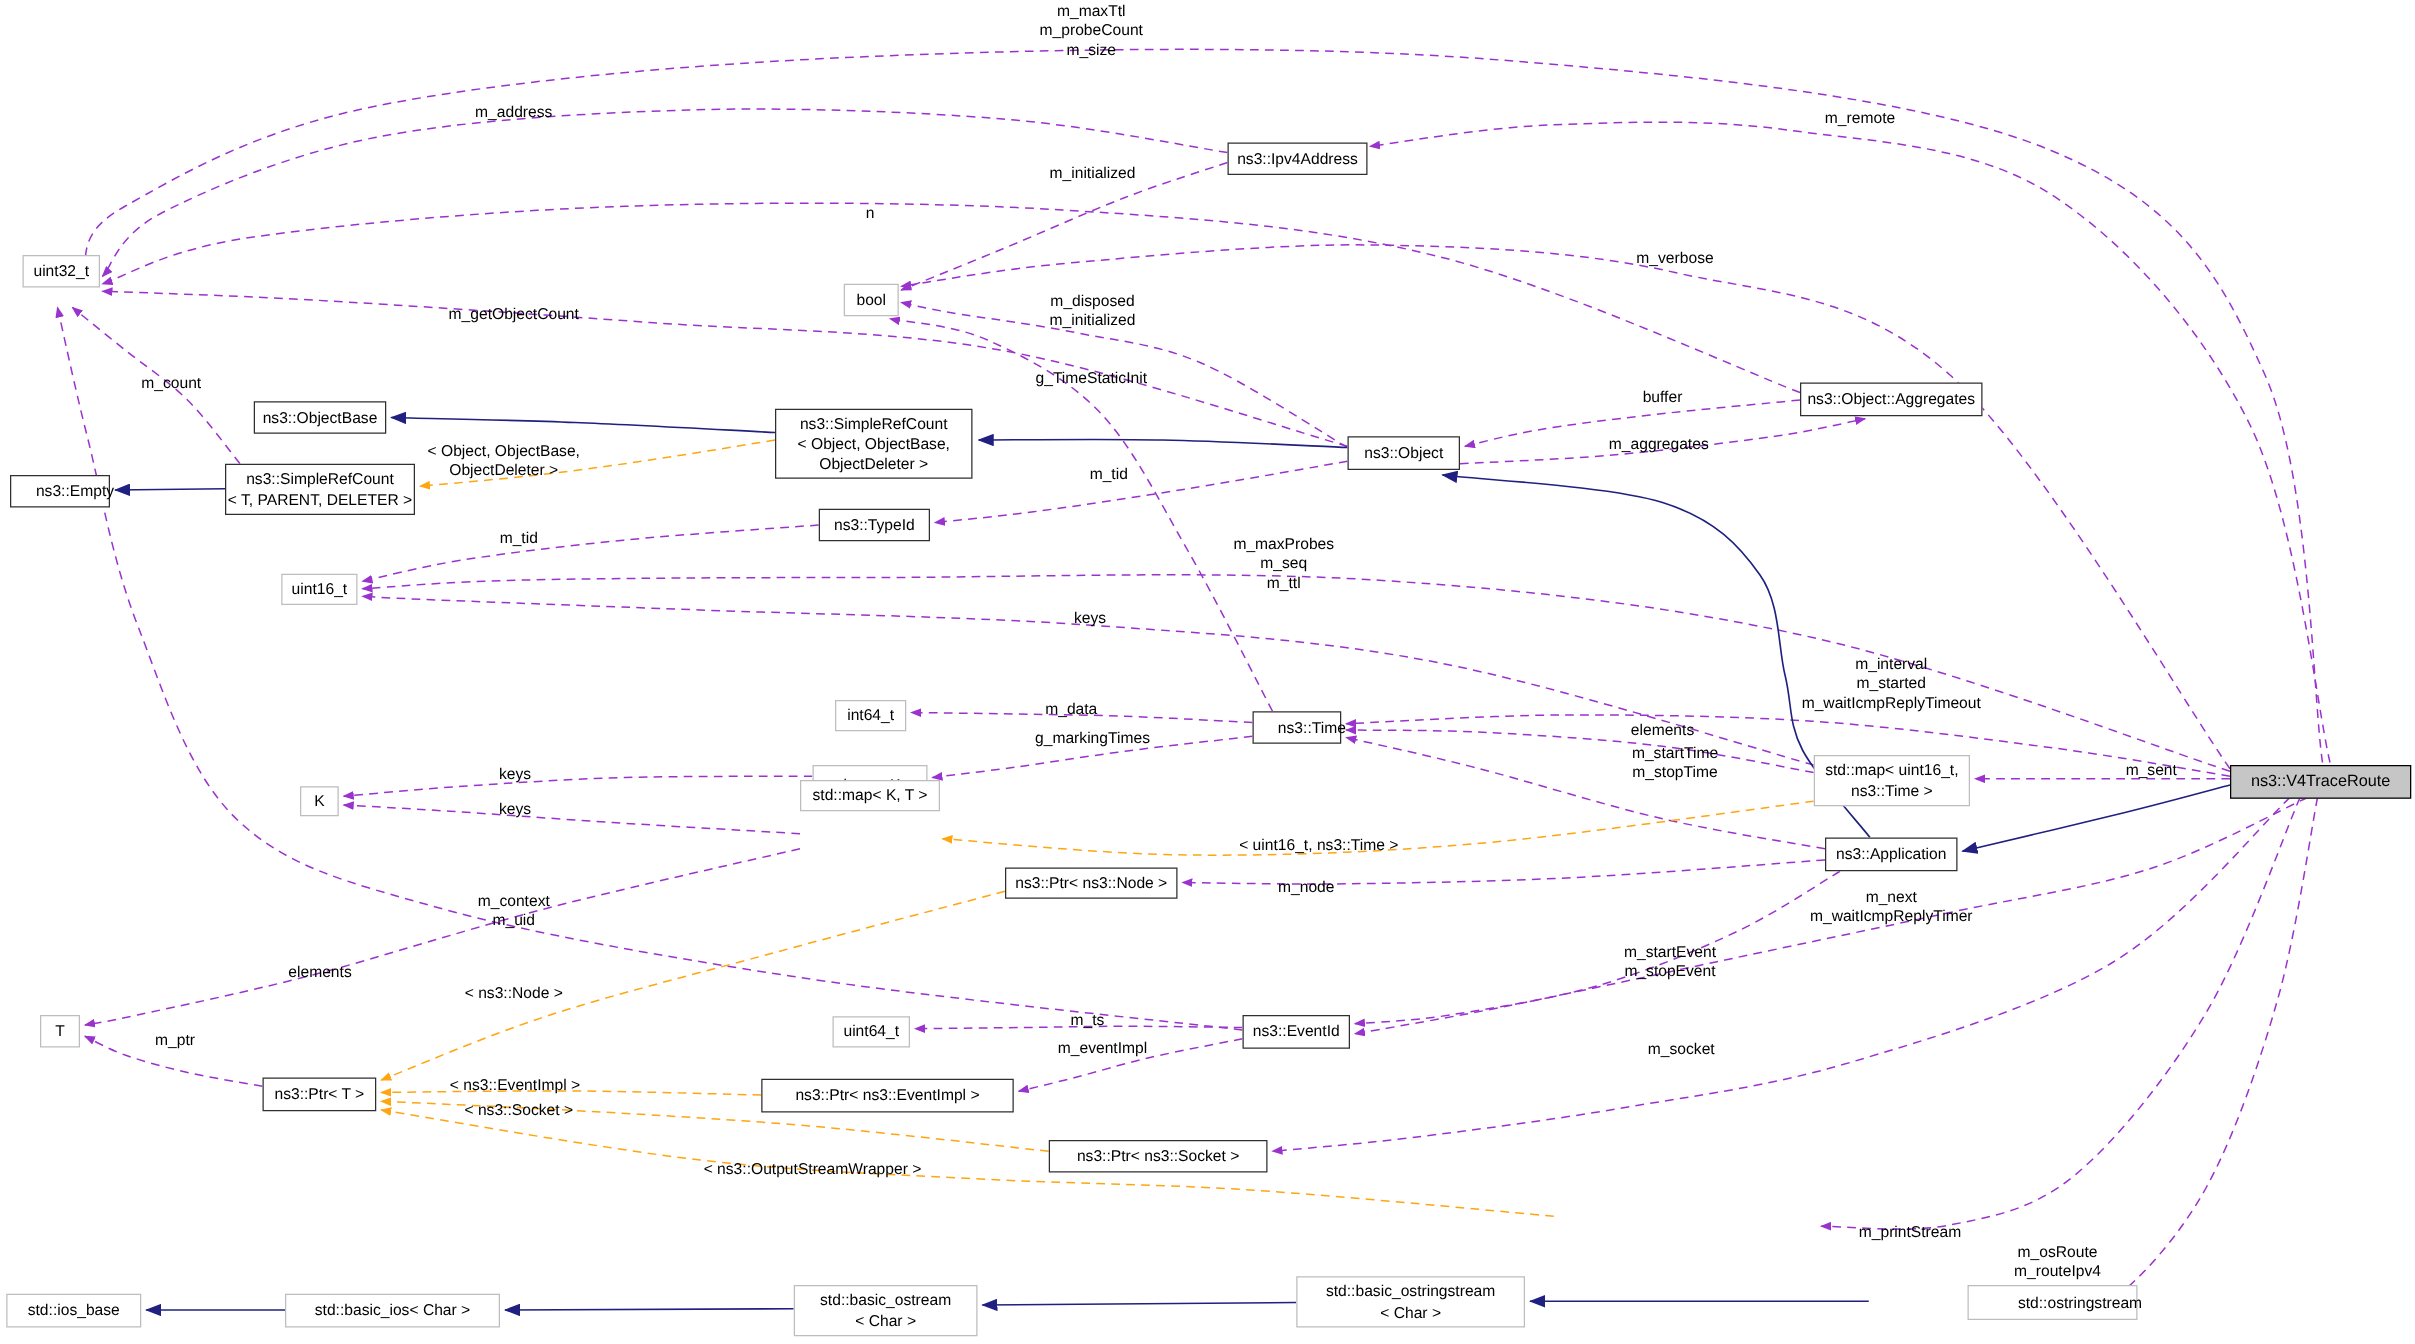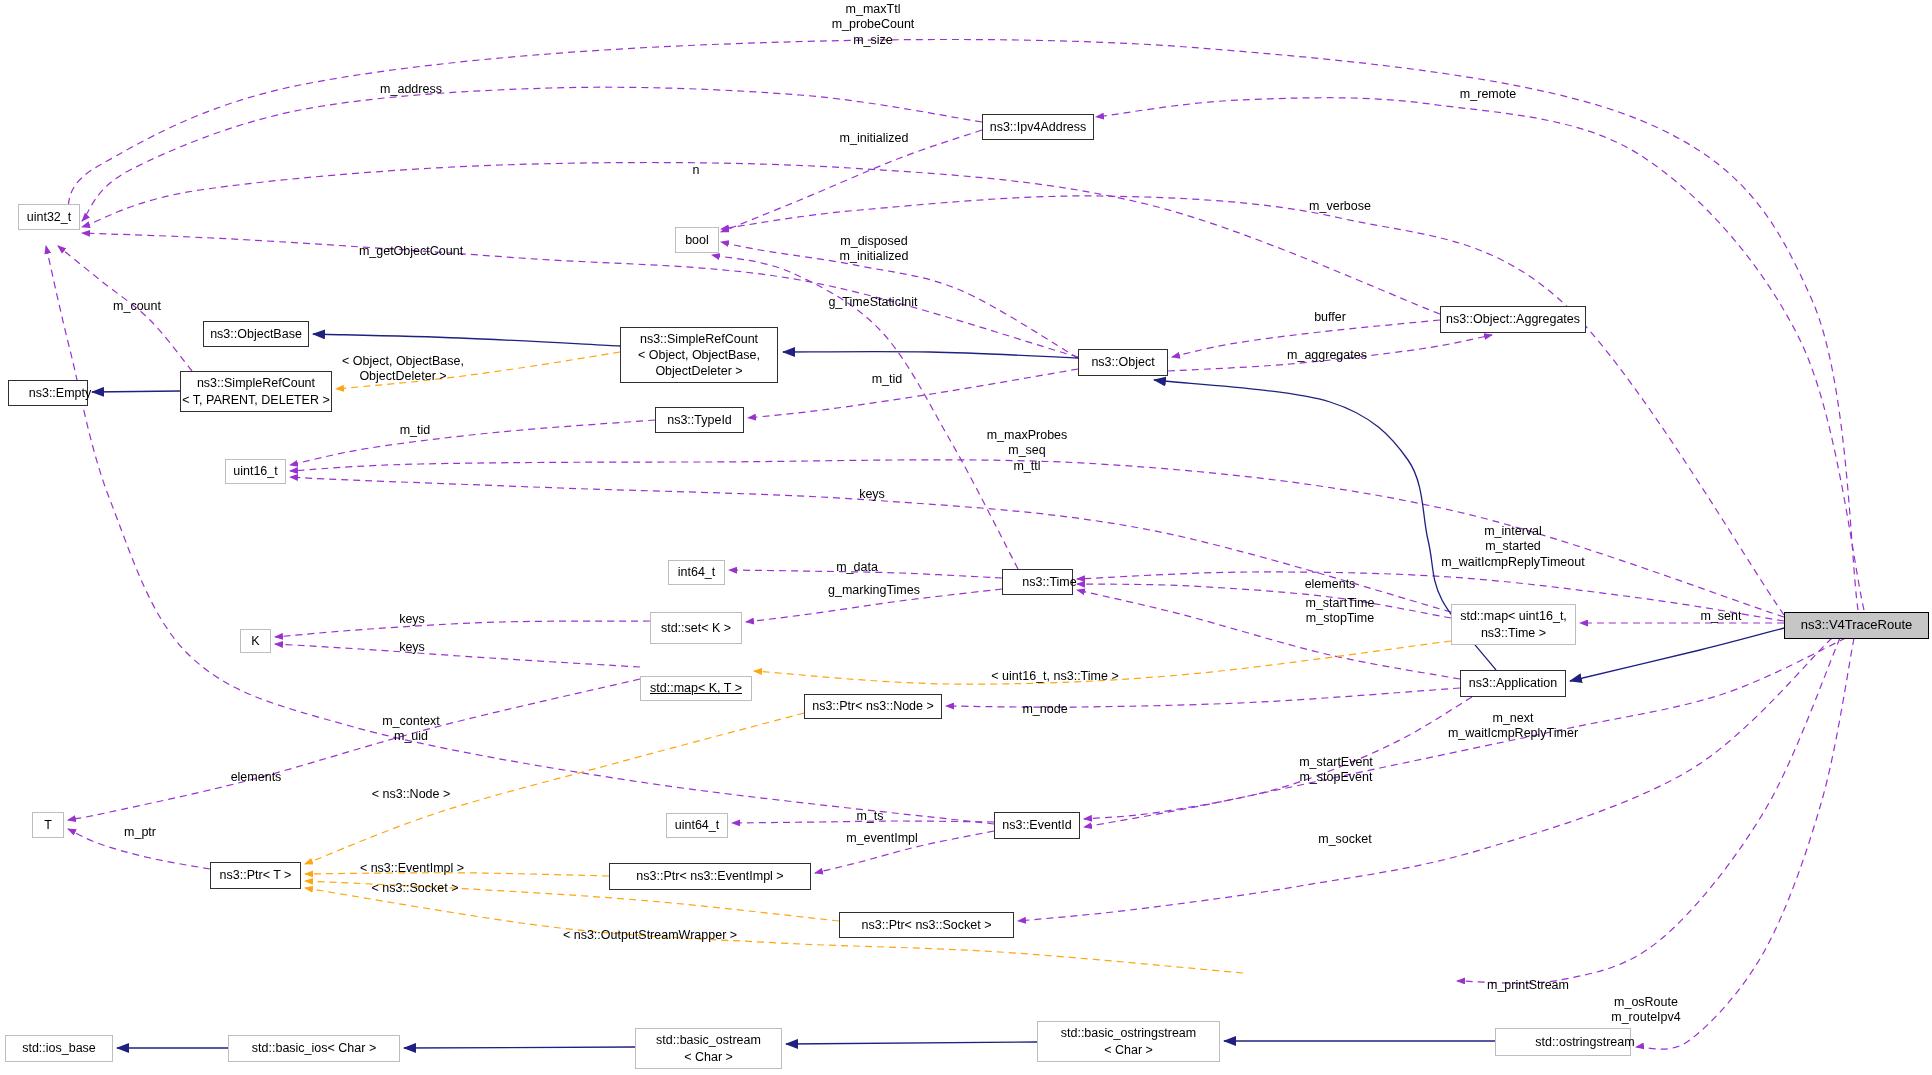--- a/index.html
+++ b/index.html
@@ -113,39 +113,39 @@
 &lt; Object, ObjectBase,
 ObjectDeleter &gt;</div>
     <div class="node class" style="left: 1078px; top: 349px; width: 90px; height: 27px;">ns3::Object</div>
     <div class="node class" style="left: 1440px; top: 306px; width: 146px; height: 27px;">ns3::Object::Aggregates</div>
     <div class="node class" style="left: 655px; top: 407px; width: 89px; height: 26px;">ns3::TypeId</div>
     <div class="node external" style="left: 225px; top: 459px; width: 61px; height: 25px;">uint16_t</div>
     <div class="node external" style="left: 668px; top: 560px; width: 57px; height: 25px;">int64_t</div>
     <div class="node class" style="left: 1002px; top: 569px; width: 71px; height: 26px; padding-left: 24px;">ns3::Time</div>
     <div class="node external" style="left: 650px; top: 612px; width: 92px; height: 32px;">std::set&lt; K &gt;</div>
     <div class="node external" style="left: 240px; top: 629px; width: 31px; height: 24px;">K</div>
-    <div class="node external" style="left: 640px; top: 676px; width: 112px; height: 25px; text-decoration: underline;">std::map&lt; K, T &gt;</div>
+    <div class="node external" style="left: 640px; top: 624px; width: 112px; height: 25px;">std::map&lt; K, T &gt;</div>
     <div class="node external" style="left: 1451px; top: 604px; width: 125px; height: 41px;">std::map&lt; uint16_t,
 ns3::Time &gt;</div>
     <div class="node main" style="left: 1784px; top: 612px; width: 145px; height: 27px;">ns3::V4TraceRoute</div>
     <div class="node class" style="left: 1460px; top: 670px; width: 106px; height: 27px;">ns3::Application</div>
     <div class="node class" style="left: 804px; top: 694px; width: 138px; height: 25px;">ns3::Ptr&lt; ns3::Node &gt;</div>
     <div class="node external" style="left: 32px; top: 812px; width: 32px; height: 26px;">T</div>
     <div class="node class" style="left: 210px; top: 862px; width: 91px; height: 27px;">ns3::Ptr&lt; T &gt;</div>
     <div class="node external" style="left: 666px; top: 813px; width: 62px; height: 25px;">uint64_t</div>
     <div class="node class" style="left: 994px; top: 812px; width: 86px; height: 27px;">ns3::EventId</div>
     <div class="node class" style="left: 609px; top: 863px; width: 202px; height: 27px;">ns3::Ptr&lt; ns3::EventImpl &gt;</div>
     <div class="node class" style="left: 839px; top: 912px; width: 175px; height: 26px;">ns3::Ptr&lt; ns3::Socket &gt;</div>
     <div class="node external" style="left: 5px; top: 1035px; width: 108px; height: 27px;">std::ios_base</div>
     <div class="node external" style="left: 228px; top: 1035px; width: 172px; height: 27px;">std::basic_ios&lt; Char &gt;</div>
     <div class="node external" style="left: 635px; top: 1028px; width: 147px; height: 41px;">std::basic_ostream
 &lt; Char &gt;</div>
     <div class="node external" style="left: 1037px; top: 1021px; width: 183px; height: 41px;">std::basic_ostringstream
 &lt; Char &gt;</div>
-    <div class="node external" style="left: 1495px; top: 1028px; width: 136px; height: 28px; padding-left: 44px;">std::ostringstream</div>
+    <div class="node external" style="left: 1574px; top: 1028px; width: 136px; height: 28px; padding-left: 44px;">std::ostringstream</div>
     <div class="edge-label" style="left: 873px; top: 25px;">m_maxTtl
 m_probeCount
 m_size</div>
     <div class="edge-label" style="left: 411px; top: 90px;">m_address</div>
     <div class="edge-label" style="left: 1488px; top: 95px;">m_remote</div>
     <div class="edge-label" style="left: 874px; top: 139px;">m_initialized</div>
     <div class="edge-label" style="left: 696px; top: 171px;">n</div>
     <div class="edge-label" style="left: 1340px; top: 207px;">m_verbose</div>
     <div class="edge-label" style="left: 874px; top: 249px;">m_disposed
 m_initialized</div>

